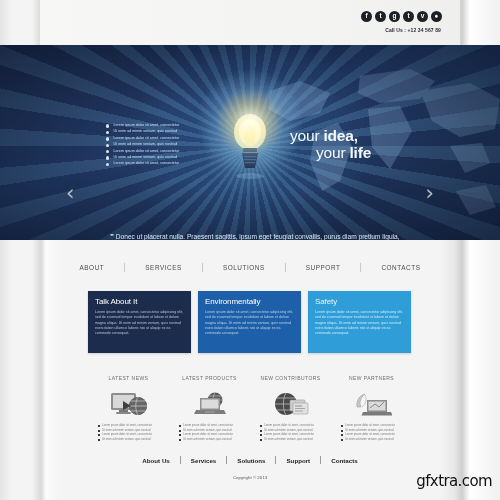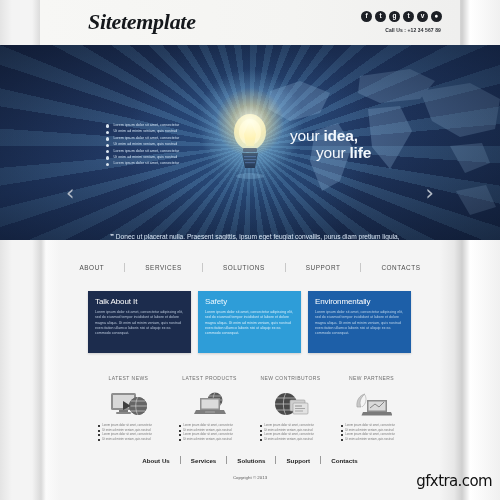--- a/index.html
+++ b/index.html
@@ -96,21 +96,20 @@
   
   .wm{position:absolute;right:8px;bottom:10px;font-size:15px;color:#111;
     font-family:"DejaVu Sans", sans-serif;letter-spacing:-.6px;}
 </style>
 </head>
 <body>
 
 <div class="page">
 
   <div class="header">
-    <div class="logo">Sitetemplate</div>
     <div class="social">
         <div class="sbtn">f</div>
         <div class="sbtn">t</div>
         <div class="sbtn">g</div>
         <div class="sbtn">t</div>
         <div class="sbtn">v</div>
         <div class="sbtn">●</div>
       </div>
     <div class="callus">Call Us : +12 34 567 89</div>
   </div>
@@ -209,26 +208,26 @@
       <a href="#">SUPPORT</a>
       <div class="sep"></div>
       <a href="#">CONTACTS</a>
     </div>
 
   <div class="boxes">
       <div class="box b1" style="background: rgb(28, 44, 77);">
         <h3>Talk About It</h3>
         <p>Lorem ipsum dolor sit amet, consectetur adipiscing elit, sed do eiusmod tempor incididunt ut labore et dolore magna aliqua. Ut enim ad minim veniam, quis nostrud exercitation ullamco laboris nisi ut aliquip ex ea commodo consequat.</p>
       </div>
+      <div class="box b2" style="background: rgb(29, 95, 168);">
+        <h3>Environmentally</h3>
+        <p>Lorem ipsum dolor sit amet, consectetur adipiscing elit, sed do eiusmod tempor incididunt ut labore et dolore magna aliqua. Ut enim ad minim veniam, quis nostrud exercitation ullamco laboris nisi ut aliquip ex ea commodo consequat.</p>
+      </div>
       <div class="box b3" style="background: rgb(46, 157, 216);">
         <h3>Safety</h3>
-        <p>Lorem ipsum dolor sit amet, consectetur adipiscing elit, sed do eiusmod tempor incididunt ut labore et dolore magna aliqua. Ut enim ad minim veniam, quis nostrud exercitation ullamco laboris nisi ut aliquip ex ea commodo consequat.</p>
-      </div>
-      <div class="box b2" style="background: rgb(29, 95, 168);">
-        <h3>Environmentally</h3>
         <p>Lorem ipsum dolor sit amet, consectetur adipiscing elit, sed do eiusmod tempor incididunt ut labore et dolore magna aliqua. Ut enim ad minim veniam, quis nostrud exercitation ullamco laboris nisi ut aliquip ex ea commodo consequat.</p>
       </div>
     </div>
 
   <div class="feat-heads">
       <div>LATEST NEWS</div>
       <div>LATEST PRODUCTS</div>
       <div>NEW CONTRIBUTORS</div>
       <div>NEW PARTNERS</div>
     </div>

